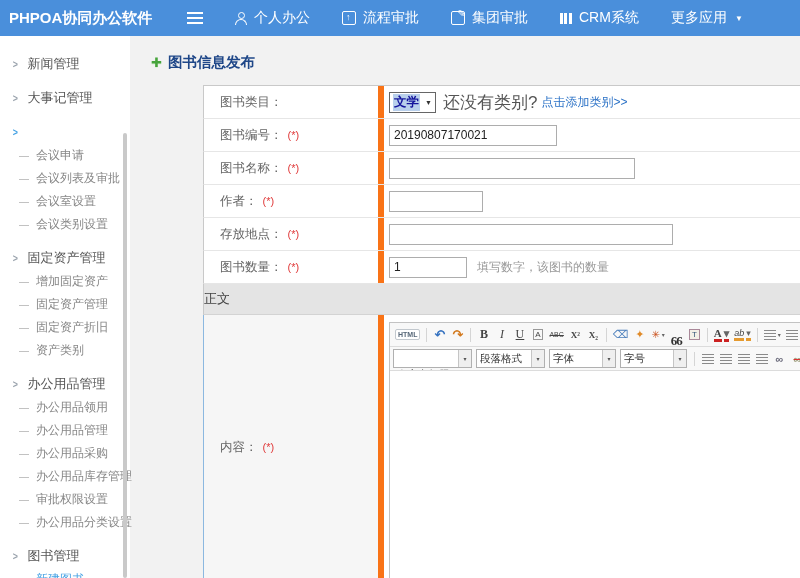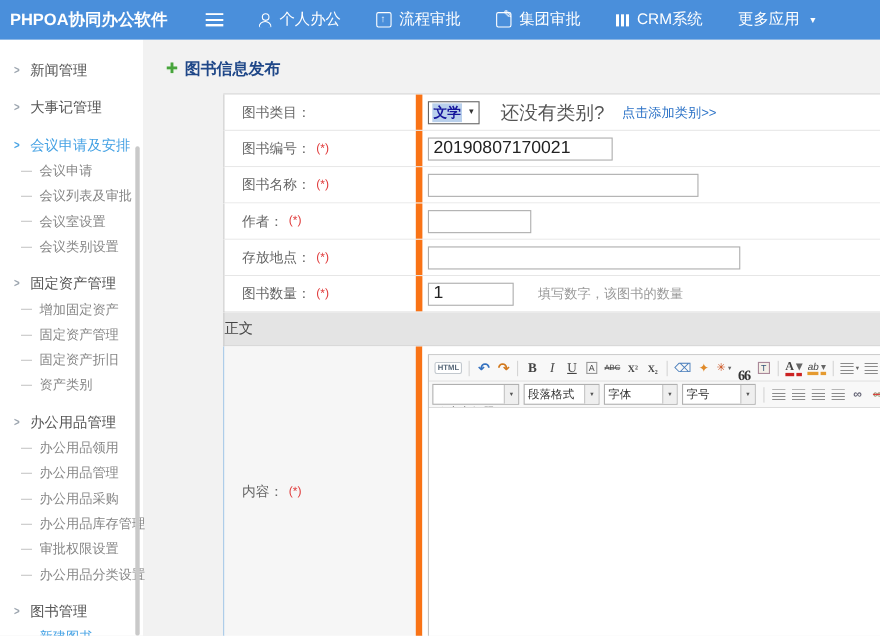--- a/index.html
+++ b/index.html
@@ -42,22 +42,22 @@
   .main{position:absolute;left:130px;top:36px;right:0;bottom:0;background:#f2f2f2;}
   .title-bar{display:flex;align-items:center;gap:6px;padding:15px 0 0 21px;height:22px;}
   .plus{color:var(--plus-green,#47a43c);font-size:13px;font-weight:bold;text-shadow:0 1px 0 #dff0da;}
   .ptitle{font-size:14.5px;font-weight:bold;color:var(--title-navy,#1f4788);}
   .form-table{position:absolute;left:73px;top:49px;right:0;bottom:-30px;background:#fff;
     border-top:1px solid #c9c9c9;font-size:12.5px;}
   .frow{height:32px;border-bottom:1px solid #e6e6e6;border-left:1px solid #c9c9c9;display:flex;background:#fff;}
   .flabel{width:180px;min-width:180px;box-sizing:border-box;padding-left:16px;display:flex;align-items:center;
     color:#666;border-right:6px solid #f97316;}
   .req{color:var(--required-red,#e03b3b);margin-left:5px;font-size:11px;}
-  .fvalue{flex:1;display:flex;align-items:center;padding-left:4px;overflow:hidden;gap:12px;}
-  .tinput{height:19px;border:1px solid #adadad;font-size:16px;padding:0 4px;margin-left:1px;
+  .fvalue{flex:1;display:flex;align-items:center;padding-left:4px;overflow:hidden;}
+  .tinput{height:19px;border:1px solid #adadad;font-size:12px;padding:0 4px;margin-left:1px;
     font-family:inherit;background:#fff;color:#222;}
   input[data-name="book-number-input"]{width:158px;}
   input[data-name="book-name-input"]{width:236px;}
   input[data-name="author-input"]{width:84px;}
   input[data-name="publisher-input"]{width:236px;}
   input[data-name="storage-location-input"]{width:274px;}
   input[data-name="quantity-input"]{width:68px;}
   .hint{font-size:12px;color:#999;margin-left:10px;white-space:nowrap;}
   .sel-box{border:1px solid #666;padding:1px 3px;display:inline-flex;align-items:center;background:#fff;margin-left:1px;cursor:pointer;}
   .sel-val{background:#b9d0ec;color:#14149c;font-size:12.5px;font-weight:bold;padding:0 1px;}
@@ -143,21 +143,20 @@
       <div class="side-group" data-name="sidebar-group-item">
         <span class="marker" data-name="chevron-right-icon">&gt;</span>
         <span data-name="sidebar-item-label">新闻管理</span>
       </div>
       <div class="side-group" data-name="sidebar-group-item">
         <span class="marker" data-name="chevron-right-icon">&gt;</span>
         <span data-name="sidebar-item-label">大事记管理</span>
       </div>
       <div class="side-group active" data-name="sidebar-group-item">
         <span class="marker" data-name="chevron-right-icon">&gt;</span>
-        <span data-name="sidebar-item-label">会议申请及安排</span>
       </div>
       <div class="side-sub" data-name="sidebar-sub-item">
         <span class="marker" data-name="dash-icon">—</span>
         <span data-name="sidebar-item-label">会议申请</span>
       </div>
       <div class="side-sub" data-name="sidebar-sub-item">
         <span class="marker" data-name="dash-icon">—</span>
         <span data-name="sidebar-item-label">会议列表及审批</span>
       </div>
       <div class="side-sub" data-name="sidebar-sub-item">

